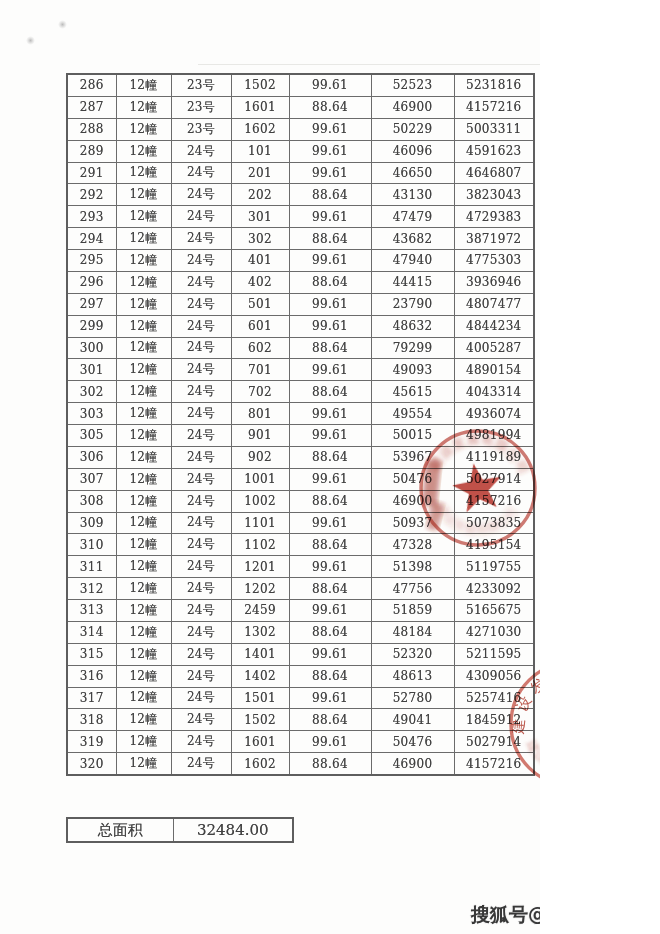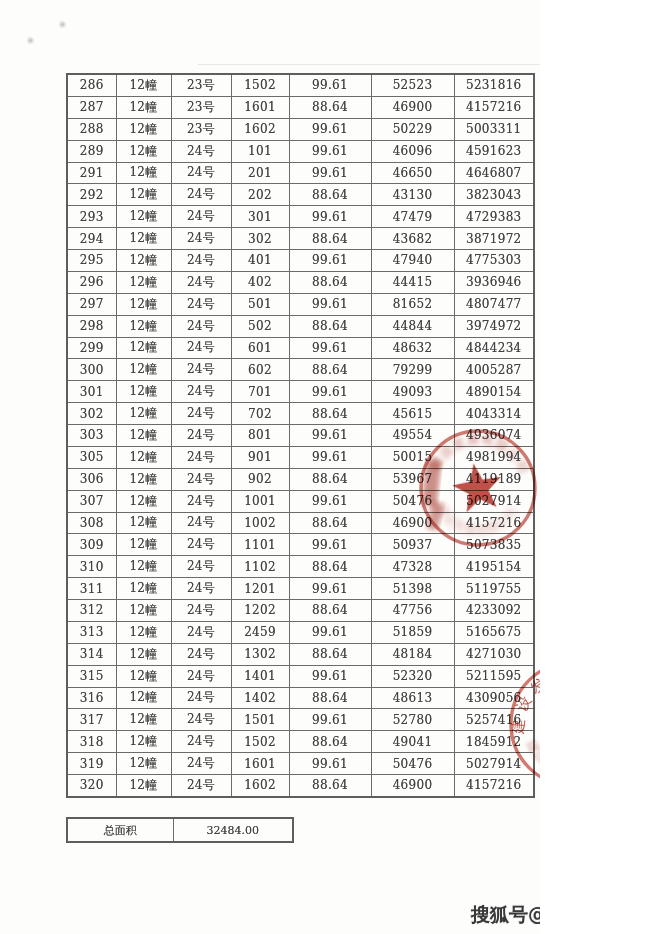--- a/index.html
+++ b/index.html
@@ -35,21 +35,21 @@
 
   
   table.summary{
     position:absolute;left:66px;top:817px;
     border-collapse:collapse;table-layout:fixed;
     border:2px solid #5e5e5e;
   }
   table.summary td{
     border:1px solid #6b6b6b;height:22px;padding:0;
     text-align:center;vertical-align:middle;
-    font-size:11px;color:#424242;
+    font-size:15px;color:#424242;
     text-shadow:0 0 .6px rgba(70,70,70,.7);
   }
 
   
   .stamp{position:absolute;mix-blend-mode:multiply;pointer-events:none;}
   .stamp-1{left:402px;top:414px;}
   .stamp-2{left:495px;top:648px;}
 
   
   .watermark{
@@ -170,31 +170,22 @@
           <td>88.64</td>
           <td>44415</td>
           <td>3936946</td>
         </tr>
         <tr>
           <td>297</td>
           <td>12幢</td>
           <td>24号</td>
           <td>501</td>
           <td>99.61</td>
-          <td>81652</td>
+          <td>23790</td>
           <td>4807477</td>
-        </tr>
-        <tr>
-          <td>298</td>
-          <td>12幢</td>
-          <td>24号</td>
-          <td>502</td>
-          <td>88.64</td>
-          <td>44844</td>
-          <td>3974972</td>
         </tr>
         <tr>
           <td>299</td>
           <td>12幢</td>
           <td>24号</td>
           <td>601</td>
           <td>99.61</td>
           <td>48632</td>
           <td>4844234</td>
         </tr>

